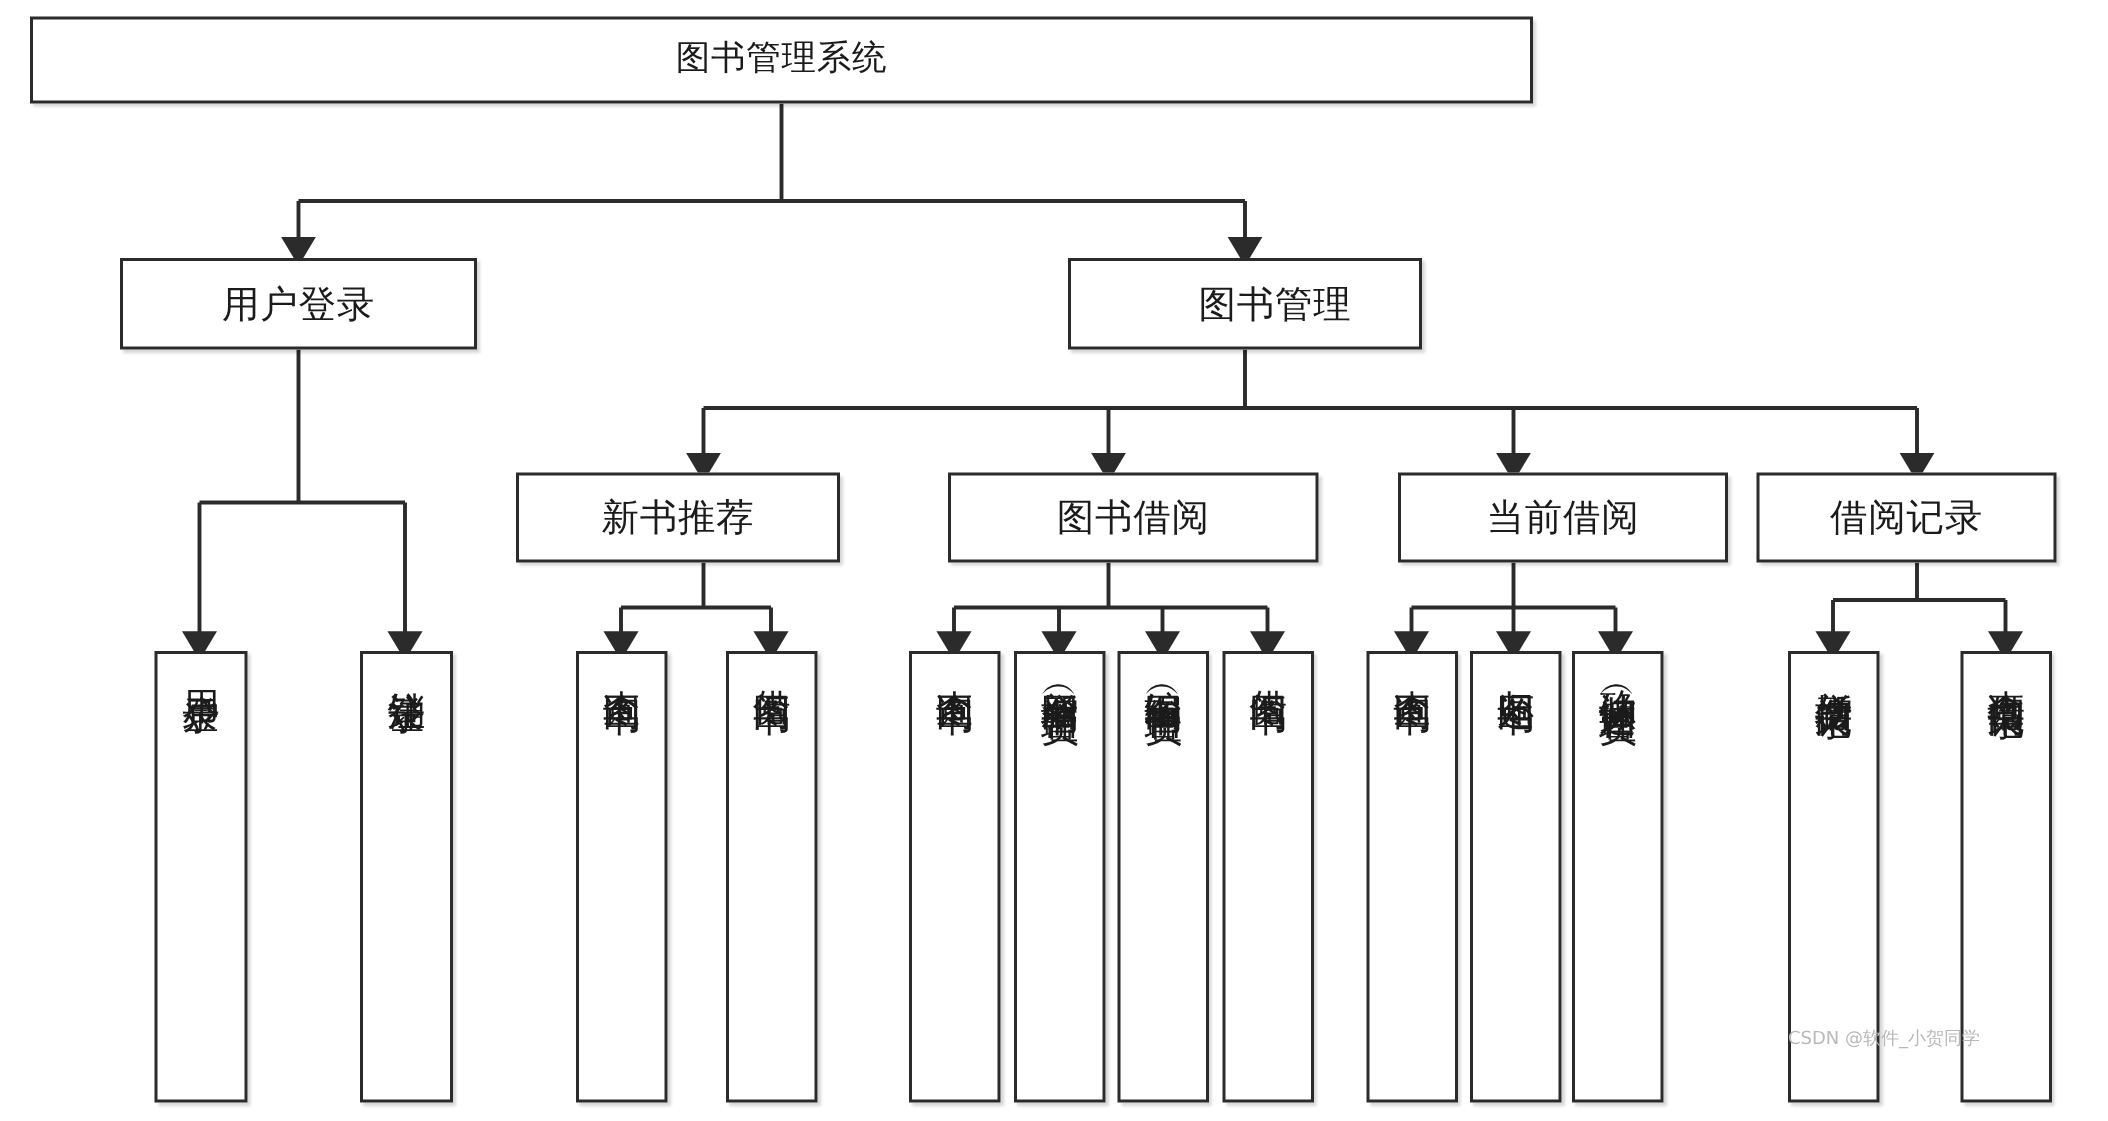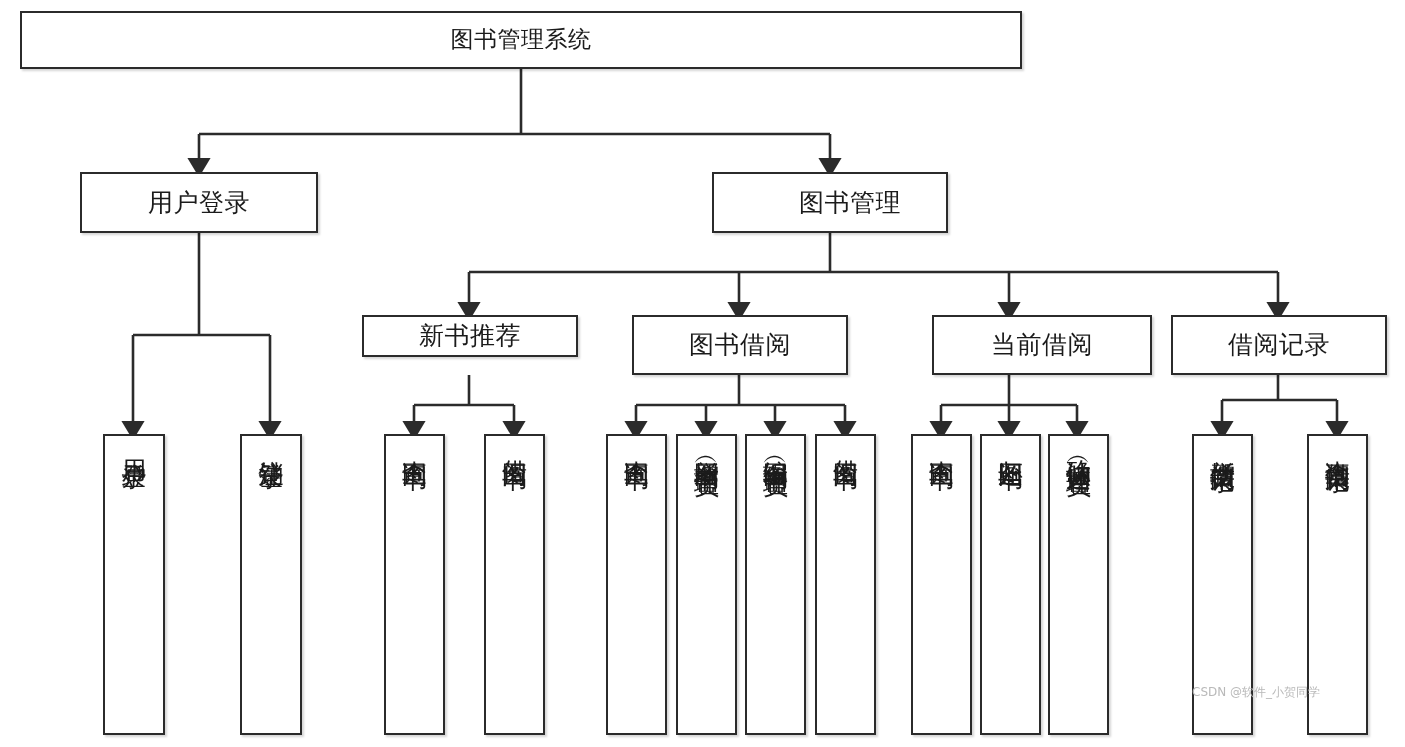--- a/index.html
+++ b/index.html
@@ -135,33 +135,33 @@
   </div>
 
   <div class="node h" style="left:80px; top:172px; width:238px; height:61px;">
     <span class="node-label">用户登录</span>
   </div>
 
   <div class="node h" style="left:712px; top:172px; width:236px; height:61px;padding-left:40px;">
     <span class="node-label">图书管理</span>
   </div>
 
-  <div class="node h" style="left:362px; top:315px; width:216px; height:42px;">
+  <div class="node h" style="left:344px; top:315px; width:216px; height:60px;">
     <span class="node-label">新书推荐</span>
   </div>
 
-  <div class="node h" style="left:632px; top:315px; width:216px; height:60px;">
+  <div class="node h" style="left:632px; top:315px; width:247px; height:60px;">
     <span class="node-label">图书借阅</span>
   </div>
 
   <div class="node h" style="left:932px; top:315px; width:220px; height:60px;">
     <span class="node-label">当前借阅</span>
   </div>
 
-  <div class="node h" style="left:1171px; top:315px; width:216px; height:60px;">
+  <div class="node h" style="left:1171px; top:315px; width:200px; height:60px;">
     <span class="node-label">借阅记录</span>
   </div>
 
   <div class="node v" style="left:103px; top:434px; width:62px; height:301px;">
     <span class="node-label">用户登录</span>
   </div>
 
   <div class="node v" style="left:240px; top:434px; width:62px; height:301px;">
     <span class="node-label">注销登录</span>
   </div>

